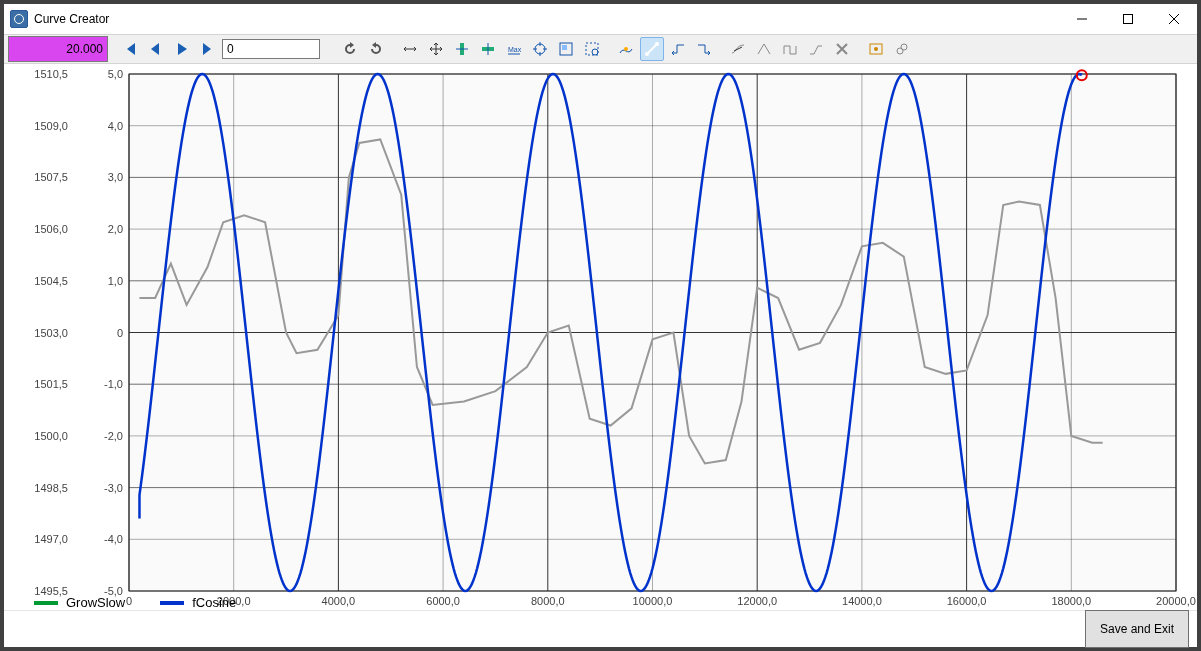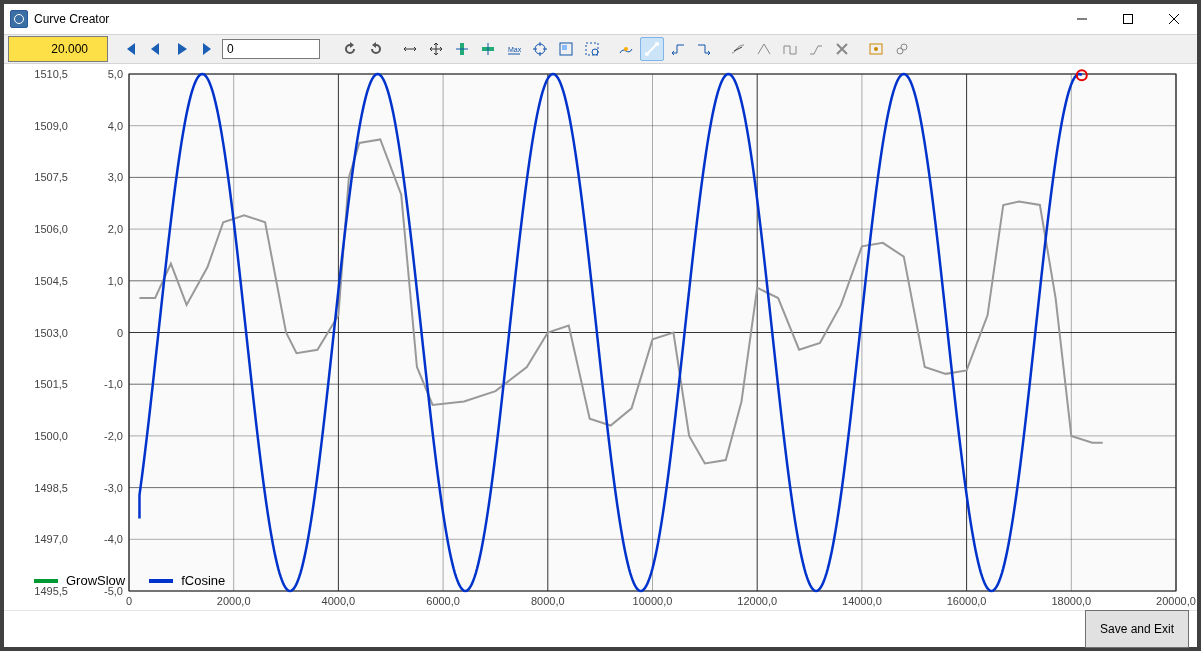--- a/index.html
+++ b/index.html
@@ -4,30 +4,30 @@
 <style>
 html,body{margin:0;padding:0;font-family:"Segoe UI",Tahoma,sans-serif;font-size:12px;color:#000;background:#fff}
 .window{width:1201px;height:651px;border:4px solid #404040;box-sizing:border-box;display:flex;flex-direction:column}
 .titlebar{height:30px;background:#fff;display:flex;align-items:center;border-bottom:1px solid #d4d4d4}
 .titlebar .app-icon{width:16px;height:16px;margin:0 6px;background:#3b6ea5;border:1px solid #2a5a9c;border-radius:2px;position:relative}
 .titlebar .app-icon::after{content:"";position:absolute;left:3px;top:3px;width:8px;height:8px;border:1px solid #fff;border-radius:50%}
 .titlebar .title{flex:1;font-size:12px}
 .win-btns{display:flex;height:100%}
 .win-btn{width:46px;display:flex;align-items:center;justify-content:center;font-size:13px;color:#000}
 .toolbar{height:28px;background:#f0f0f0;border-bottom:1px solid #d4d4d4;display:flex;align-items:center;padding:0 4px;gap:2px}
-.num-input{width:100px;height:26px;border:1px solid #7a7a7a;text-align:right;padding:0 19px;font-family:inherit;font-size:12px;box-sizing:border-box;background:#fde047}
+.num-input{width:100px;height:26px;border:1px solid #7a7a7a;text-align:right;padding:0 4px;font-family:inherit;font-size:12px;box-sizing:border-box;background:#d946ef}
 .tb-sep{width:6px}
 .tb-btn{width:22px;height:22px;display:flex;align-items:center;justify-content:center;border:1px solid transparent;border-radius:2px}
 .tb-btn.active{background:#cce4f7;border-color:#7eb4ea}
 .tb-btn svg{display:block}
 .slider-box{width:98px;height:20px;border:1px solid #7a7a7a;background:#fff;padding:0 4px;box-sizing:border-box;font-size:12px;display:flex;align-items:center}
 .chart-area{flex:1;position:relative;background:#fff}
 .chart-svg{position:absolute;left:0;top:0}
 .footer{height:36px;display:flex;align-items:center;justify-content:flex-end;padding:0 8px;border-top:1px solid #e5e5e5}
-.legend{position:absolute;left:30px;bottom:22px;display:flex;gap:24px;align-items:center;font-size:13px}
+.legend{position:absolute;left:30px;bottom:0;display:flex;gap:35px;align-items:center;font-size:13px}
 .legend-item{display:flex;align-items:center;gap:8px}
 .leg-swatch{width:24px;height:4px}
 .save-btn{height:38px;padding:0 14px;border:1px solid #707070;background:#e1e1e1;font-family:inherit;font-size:12px}
 .axis-text{font-size:11px;fill:#444}
 </style>
 </head>
 <body>
 
 <div class="window">
   <div class="titlebar">

